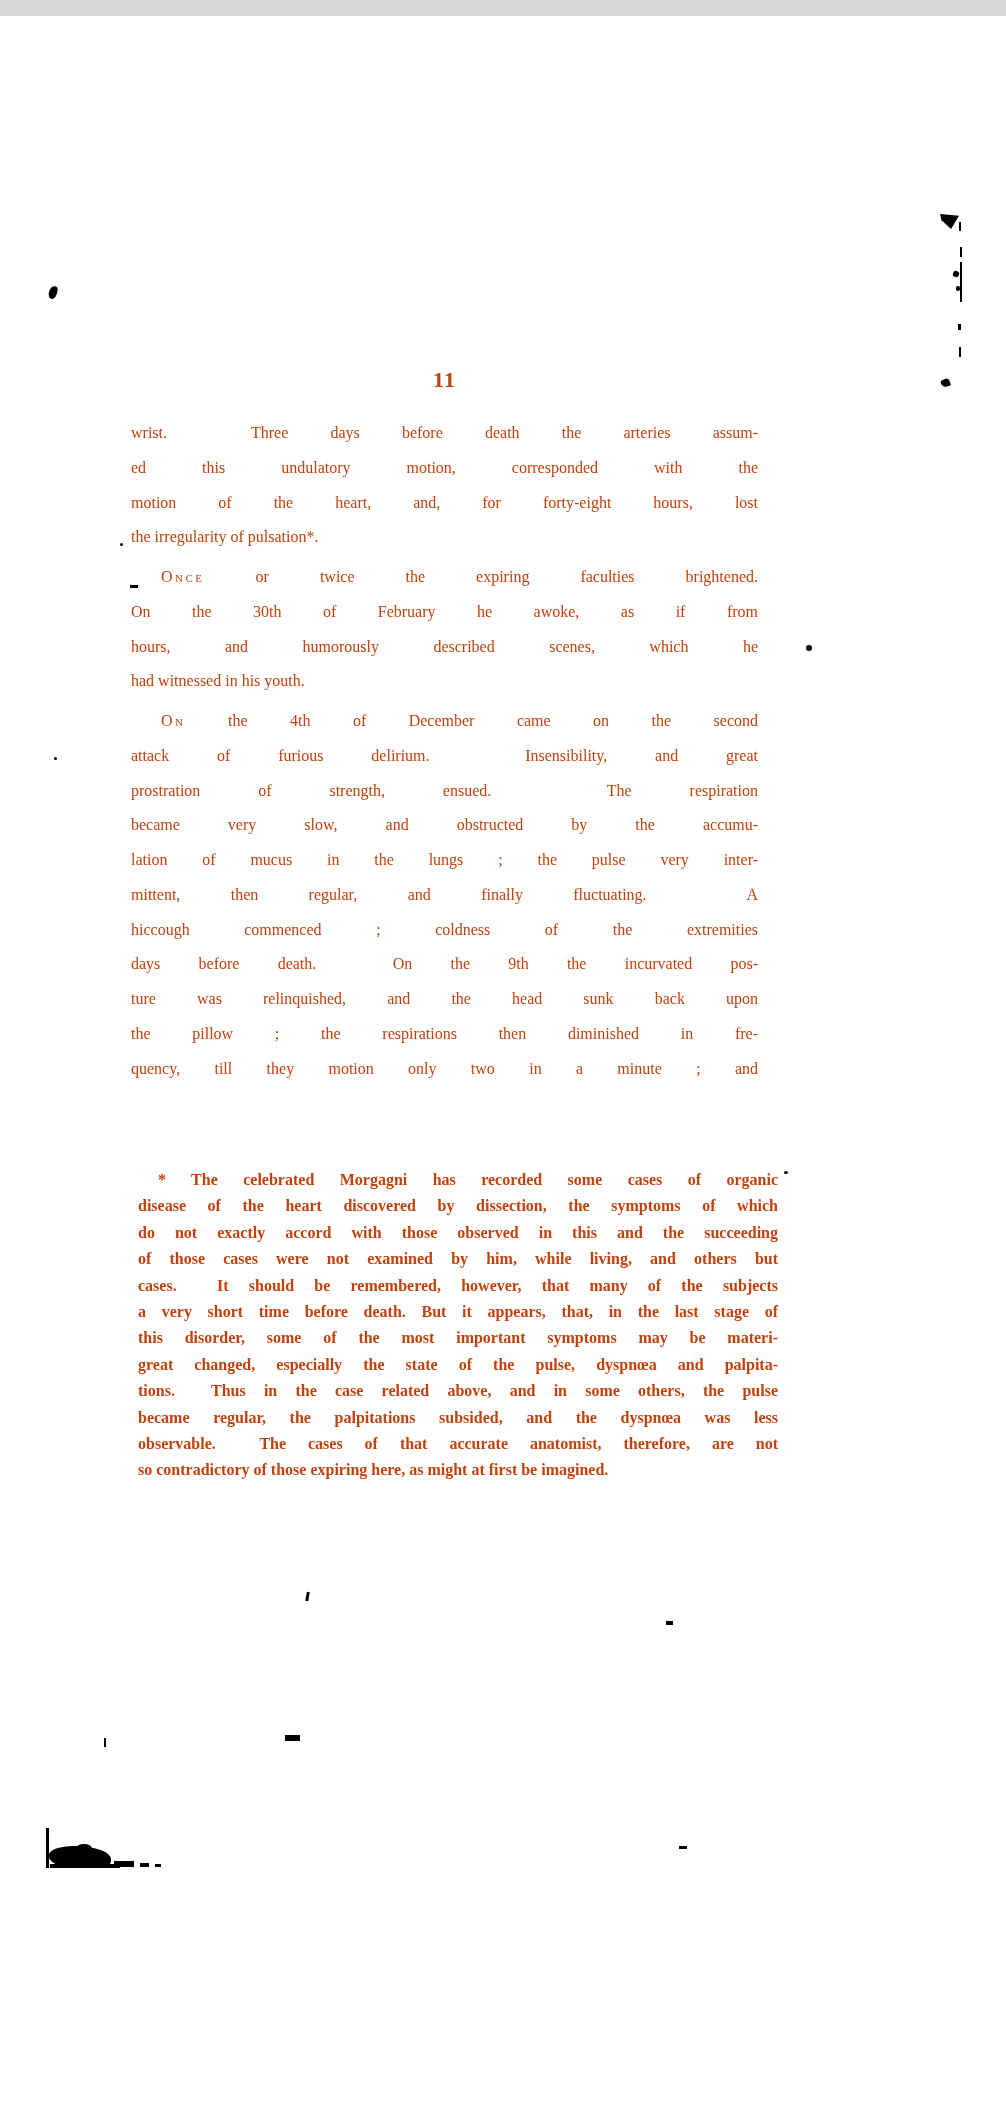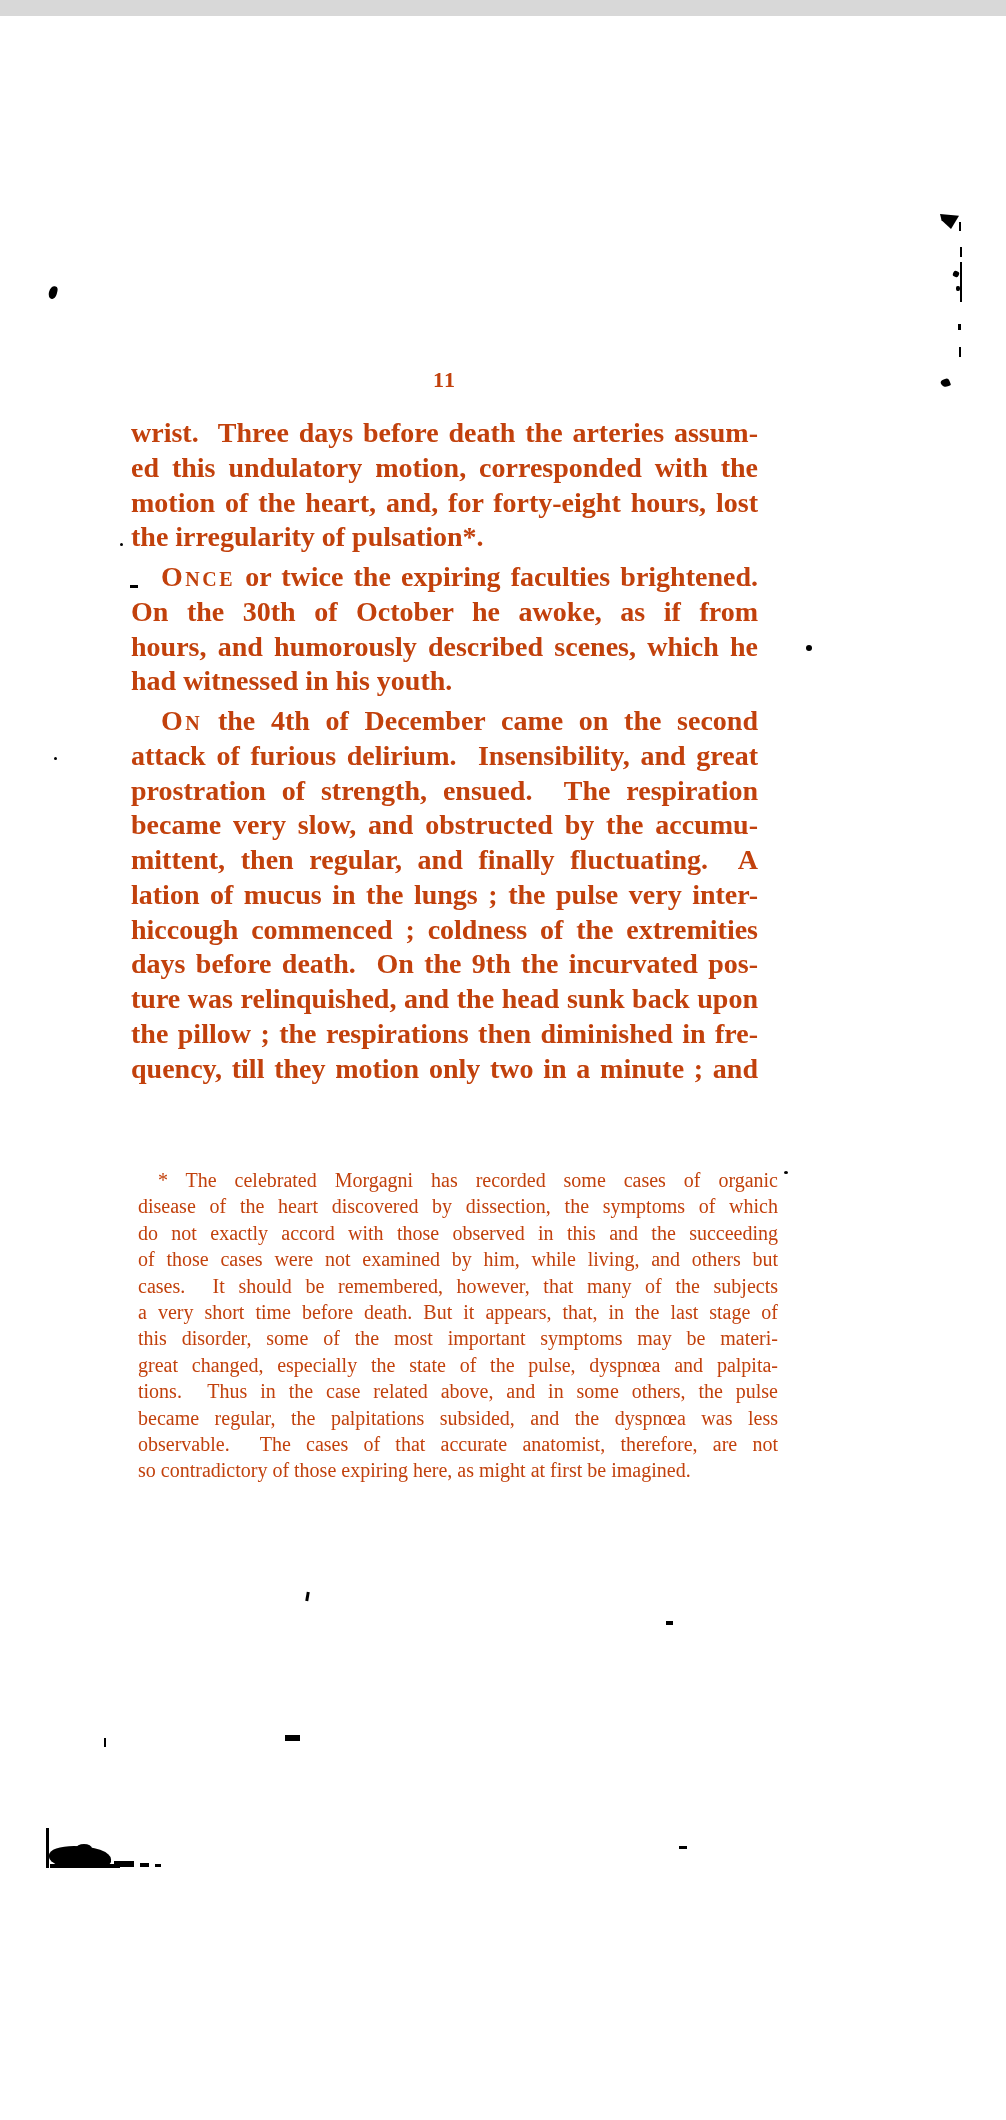--- a/index.html
+++ b/index.html
@@ -12,34 +12,34 @@
     overflow:hidden;
     margin:16px auto;
   }
   .page-number {
     position:absolute; left:131px; top:351px; width:627px;
     text-align:center;
     font-size:22px; font-weight:700; letter-spacing:1px;
   }
   .bodyblock {
     position:absolute; left:131px; top:400px; width:627px;
-    font-size:28px; font-weight:700;
+    font-size:16px; font-weight:400;
   }
   .bodyblock .ln {
     line-height:34.75px;
     text-align:justify;
     text-align-last:justify;
   }
   .para.gap { margin-top:5px; }
   .ln.end { text-align-last:left; }
   .ln.indent { text-indent:30px; }
   .lead { font-variant:small-caps; letter-spacing:2.5px; }
   .footnote {
     position:absolute; left:138px; top:1151px; width:640px;
-    font-size:20px; font-weight:400;
+    font-size:16px; font-weight:700;
   }
   .footnote .ln {
     line-height:26.4px;
     text-align:justify;
     text-align-last:justify;
   }
   .footnote .ln.first { text-indent:20px; }
   .footnote .ln.end { text-align-last:left; }
   
   .art { position:absolute; background:#000; }
@@ -80,31 +80,31 @@
 
   <div class="bodyblock">
     <div class="para">
       <div class="ln">wrist.&nbsp; Three days before death the arteries assum-</div>
       <div class="ln">ed this undulatory motion, corresponded with the</div>
       <div class="ln">motion of the heart, and, for forty-eight hours, lost</div>
       <div class="ln end">the irregularity of pulsation*.</div>
     </div>
     <div class="para gap">
       <div class="ln indent"><span class="lead">Once</span><span> or twice the expiring faculties brightened.</span></div>
-      <div class="ln">On the 30th of October he awoke, as if from</div>
+      <div class="ln">On the 30th of February he awoke, as if from</div>
       <div class="ln">hours, and humorously described scenes, which he</div>
       <div class="ln end">had witnessed in his youth.</div>
     </div>
     <div class="para gap">
       <div class="ln indent"><span class="lead">On</span><span> the 4th of December came on the second</span></div>
       <div class="ln">attack of furious delirium.&nbsp; Insensibility, and great</div>
       <div class="ln">prostration of strength, ensued.&nbsp; The respiration</div>
       <div class="ln">became very slow, and obstructed by the accumu-</div>
+      <div class="ln">lation of mucus in the lungs ; the pulse very inter-</div>
       <div class="ln">mittent, then regular, and finally fluctuating.&nbsp; A</div>
-      <div class="ln">lation of mucus in the lungs ; the pulse very inter-</div>
       <div class="ln">hiccough commenced ; coldness of the extremities</div>
       <div class="ln">days before death.&nbsp; On the 9th the incurvated pos-</div>
       <div class="ln">ture was relinquished, and the head sunk back upon</div>
       <div class="ln">the pillow ; the respirations then diminished in fre-</div>
       <div class="ln">quency, till they motion only two in a minute ; and</div>
     </div>
   </div>
 
   <div class="footnote">
     <div class="ln first">* The celebrated Morgagni has recorded some cases of organic</div>

